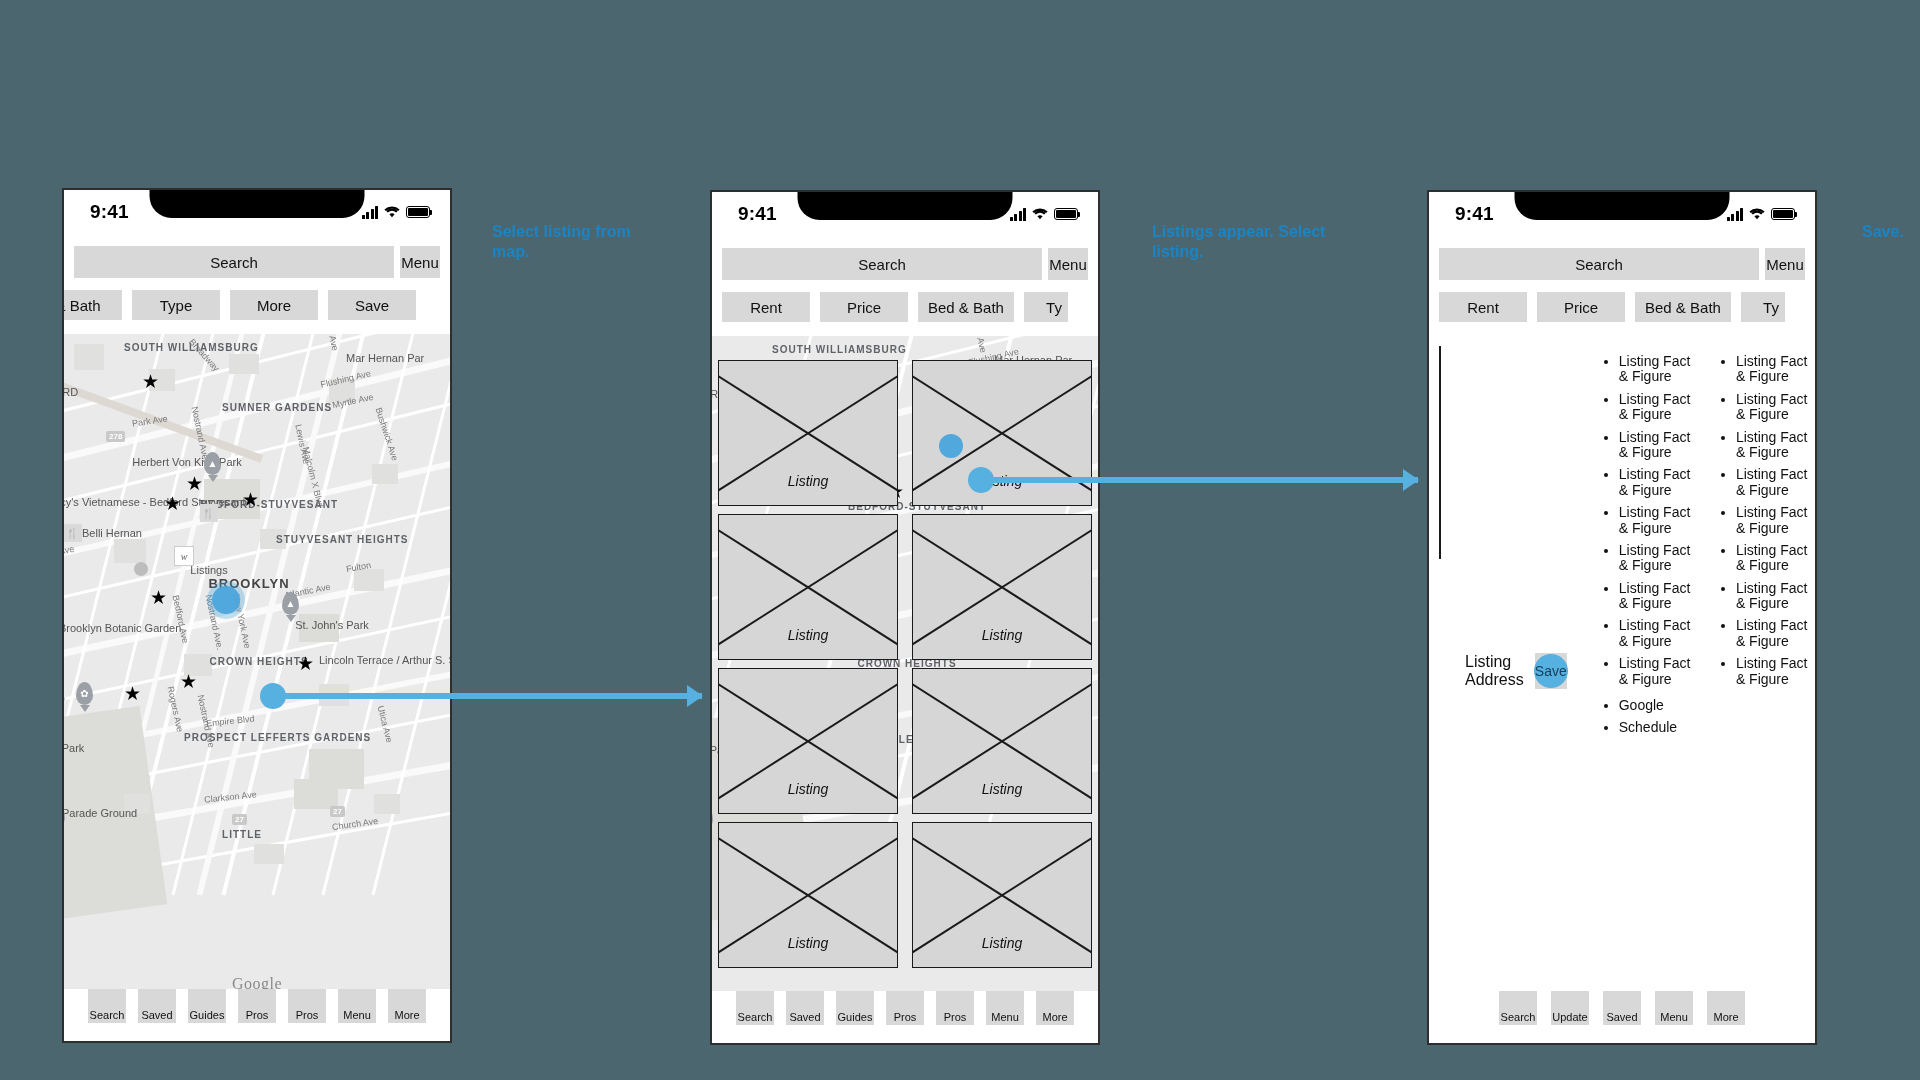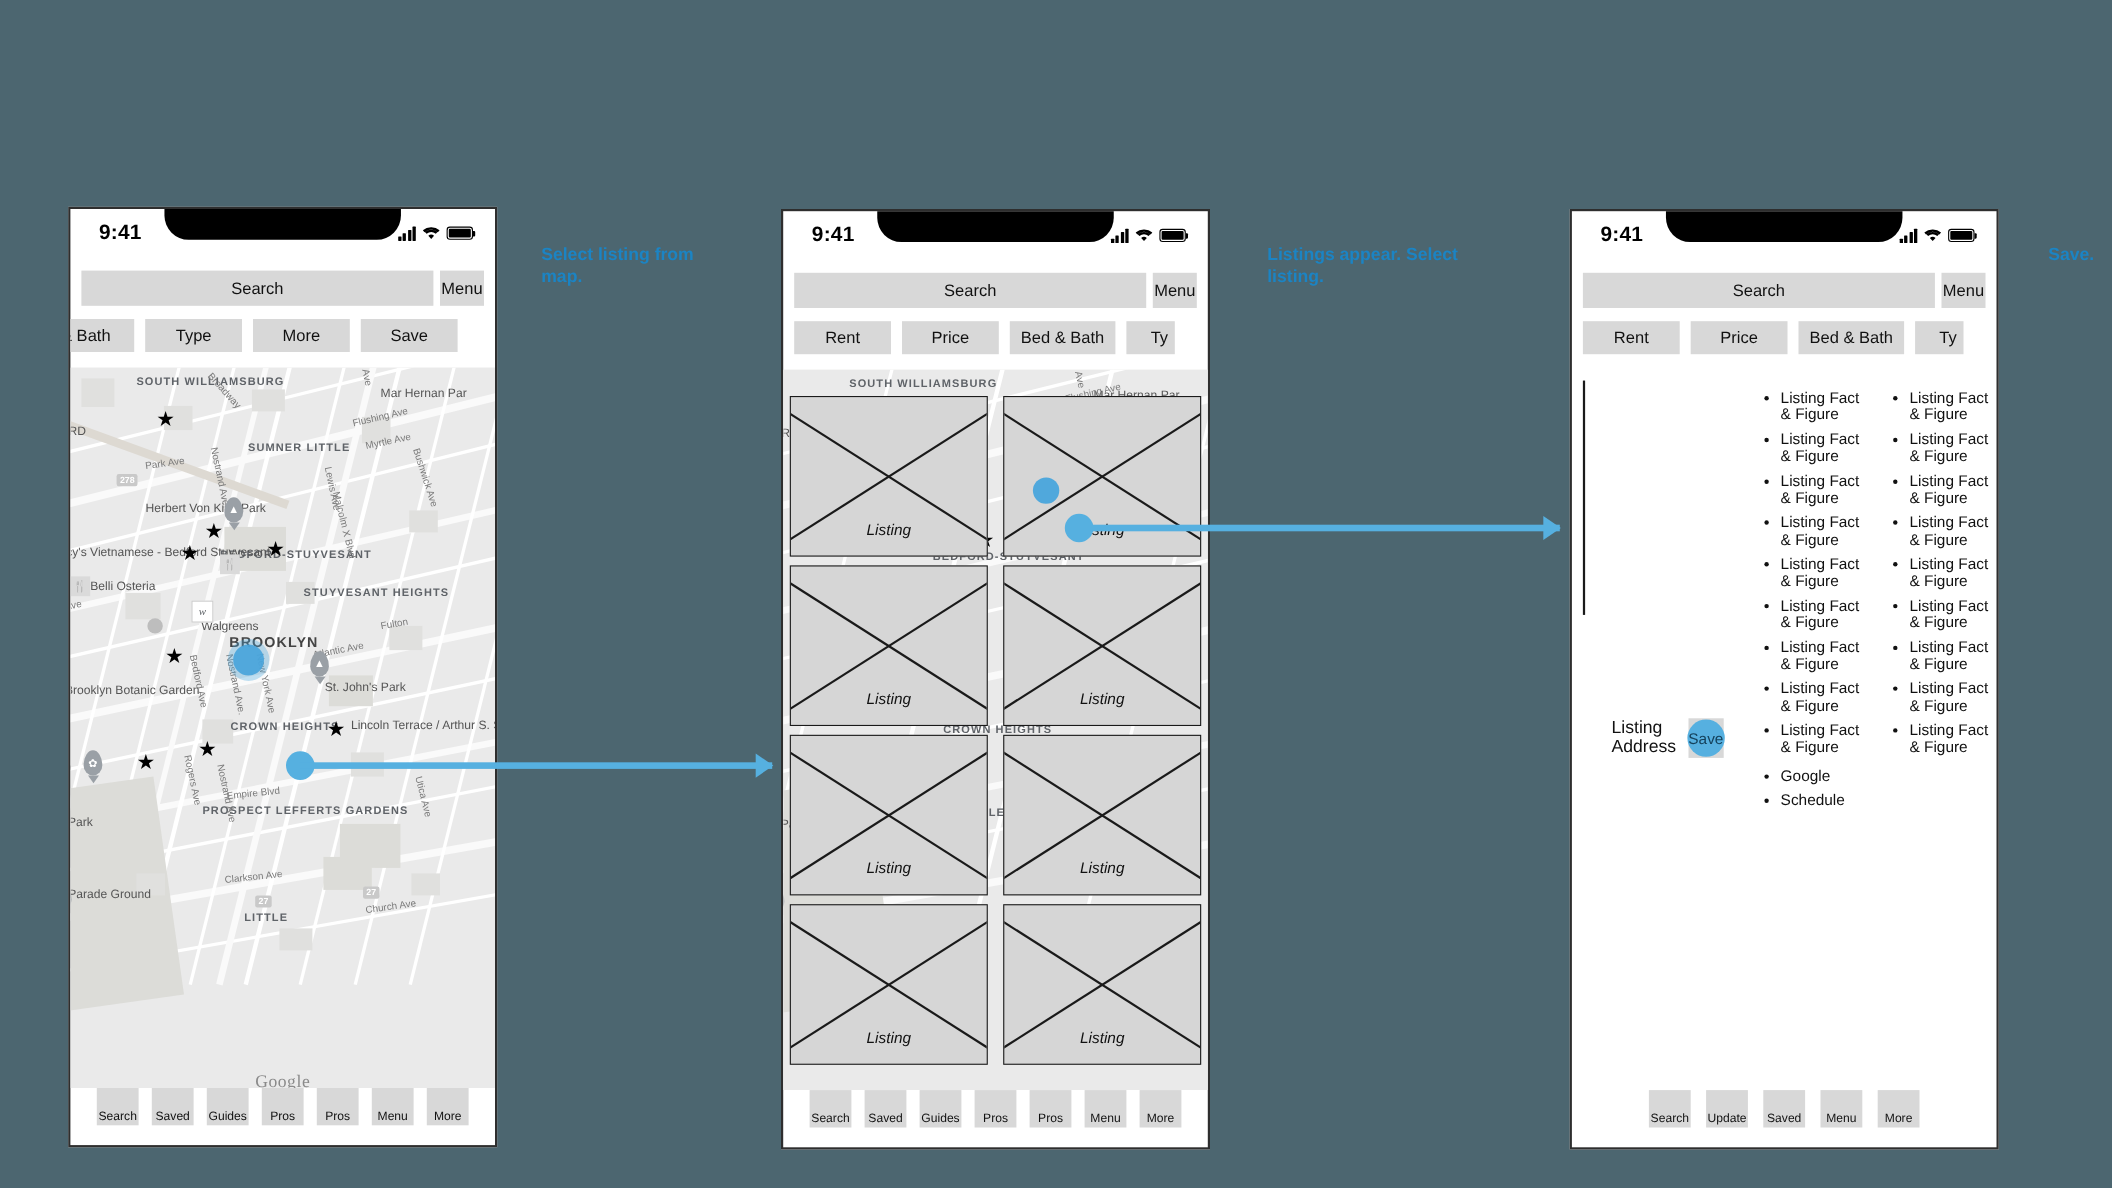--- a/index.html
+++ b/index.html
@@ -305,37 +305,37 @@
           <div class="block" style="left:300px;top:245px;width:30px;height:22px;"></div>
           <div class="block" style="left:130px;top:330px;width:28px;height:22px;"></div>
           <div class="block" style="left:265px;top:360px;width:30px;height:22px;"></div>
           <div class="block" style="left:70px;top:470px;width:26px;height:20px;"></div>
           <div class="block" style="left:320px;top:470px;width:26px;height:20px;"></div>
           <div class="block" style="left:200px;top:520px;width:30px;height:20px;"></div>
 
           <div class="maplabel" style="left:70px;top:18px;width:120px;">SOUTH
 WILLIAMSBURG</div>
           <div class="maplabel" style="left:168px;top:78px;width:100px;">SUMNER
-LITTLE</div>
+GARDENS</div>
           <div class="maplabel" style="left:120px;top:175px;width:190px;">BEDFORD-STUYVESANT</div>
           <div class="maplabel" style="left:222px;top:210px;width:110px;text-align:right;">STUYVESANT
 HEIGHTS</div>
           <div class="maplabel" style="left:140px;top:253px;width:110px;font-size:13px;color:#444;">BROOKLYN</div>
           <div class="maplabel" style="left:135px;top:332px;width:140px;">CROWN HEIGHTS</div>
           <div class="maplabel" style="left:130px;top:408px;width:110px;">PROSPECT
 LEFFERTS
 GARDENS</div>
           <div class="maplabel" style="left:148px;top:505px;width:80px;">LITTLE</div>
 
           <div class="maplabel plain" style="left:78px;top:132px;width:110px;">Herbert Von
 King Park</div>
           <div class="maplabel plain" style="left:-6px;top:172px;width:150px;text-align:left;">Lucy's Vietnamese -
 Bedford Stuyvesant</div>
-          <div class="maplabel plain" style="left:28px;top:203px;width:110px;text-align:left;">Belli Osteria</div>
-          <div class="maplabel plain" style="left:110px;top:240px;width:90px;">Walgreens</div>
+          <div class="maplabel plain" style="left:28px;top:203px;width:110px;text-align:left;">Belli Hernan</div>
+          <div class="maplabel plain" style="left:110px;top:240px;width:90px;">Listings</div>
           <div class="maplabel plain" style="left:5px;top:298px;width:90px;">Brooklyn
 Botanic
 Garden</div>
           <div class="maplabel plain" style="left:228px;top:295px;width:100px;">St. John's Park</div>
           <div class="maplabel plain" style="left:265px;top:330px;width:84px;">Lincoln
 Terrace /
 Arthur S.
 Somers Park</div>
           <div class="maplabel plain" style="left:8px;top:483px;width:110px;text-align:left;">Parade Ground</div>
           <div class="maplabel plain" style="left:-8px;top:368px;width:46px;text-align:left;">Zoo</div>

